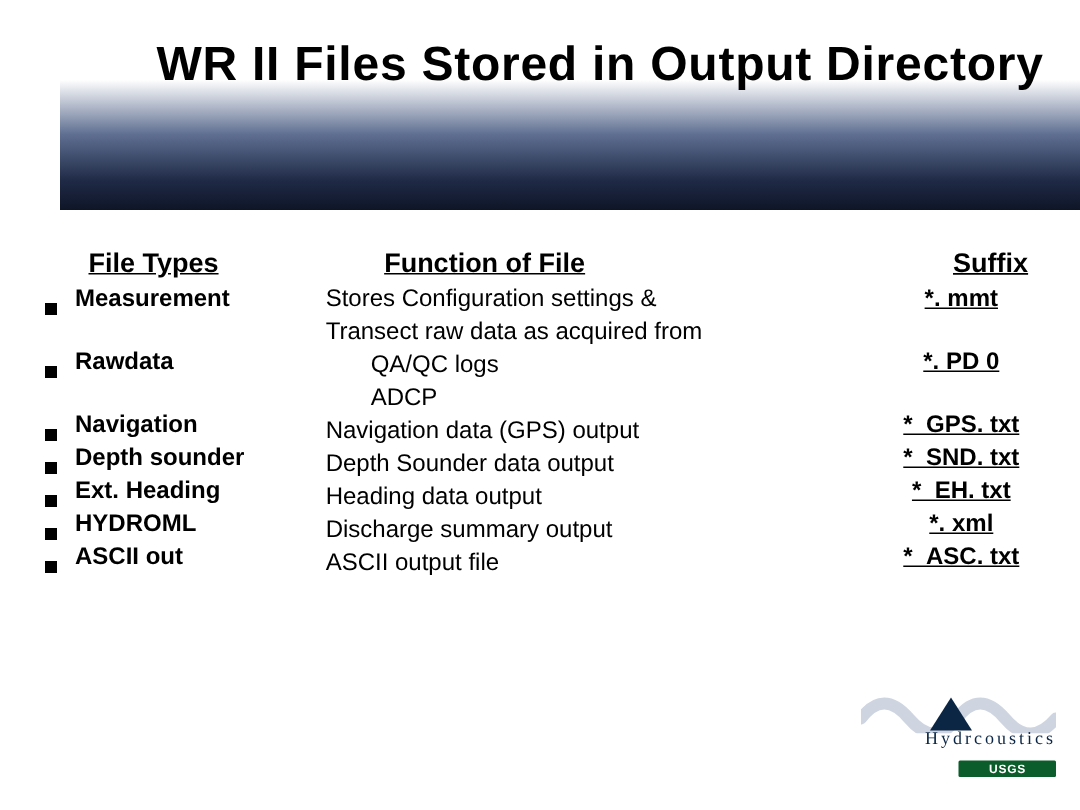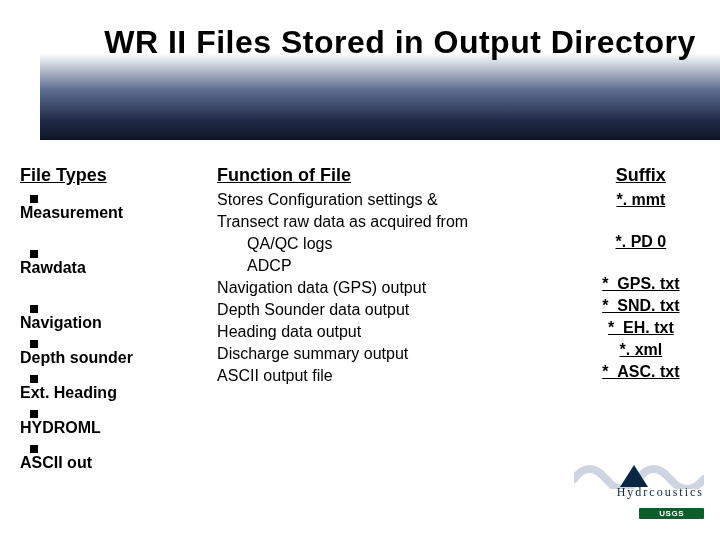--- a/index.html
+++ b/index.html
@@ -65,25 +65,25 @@
   .col-suffix {
     width: 120px;
     text-align: center;
     text-decoration: underline;
   }
   .col-header {
     font-weight: 700;
     font-size: 18px;
     text-decoration: underline;
     margin-bottom: 4px;
+    margin-left: 39px;
   }
   .bullet-row {
     display: flex;
-    flex-direction: column;
-    align-items: flex-start;
+    align-items: flex-end;
     margin-bottom: 2px;
     line-height: 1.25;
   }
   .bullet-mark {
     display: inline-block;
     width: 8px;
     height: 8px;
     background: #000;
     margin-top: 5px;
     margin-left: 10px;

